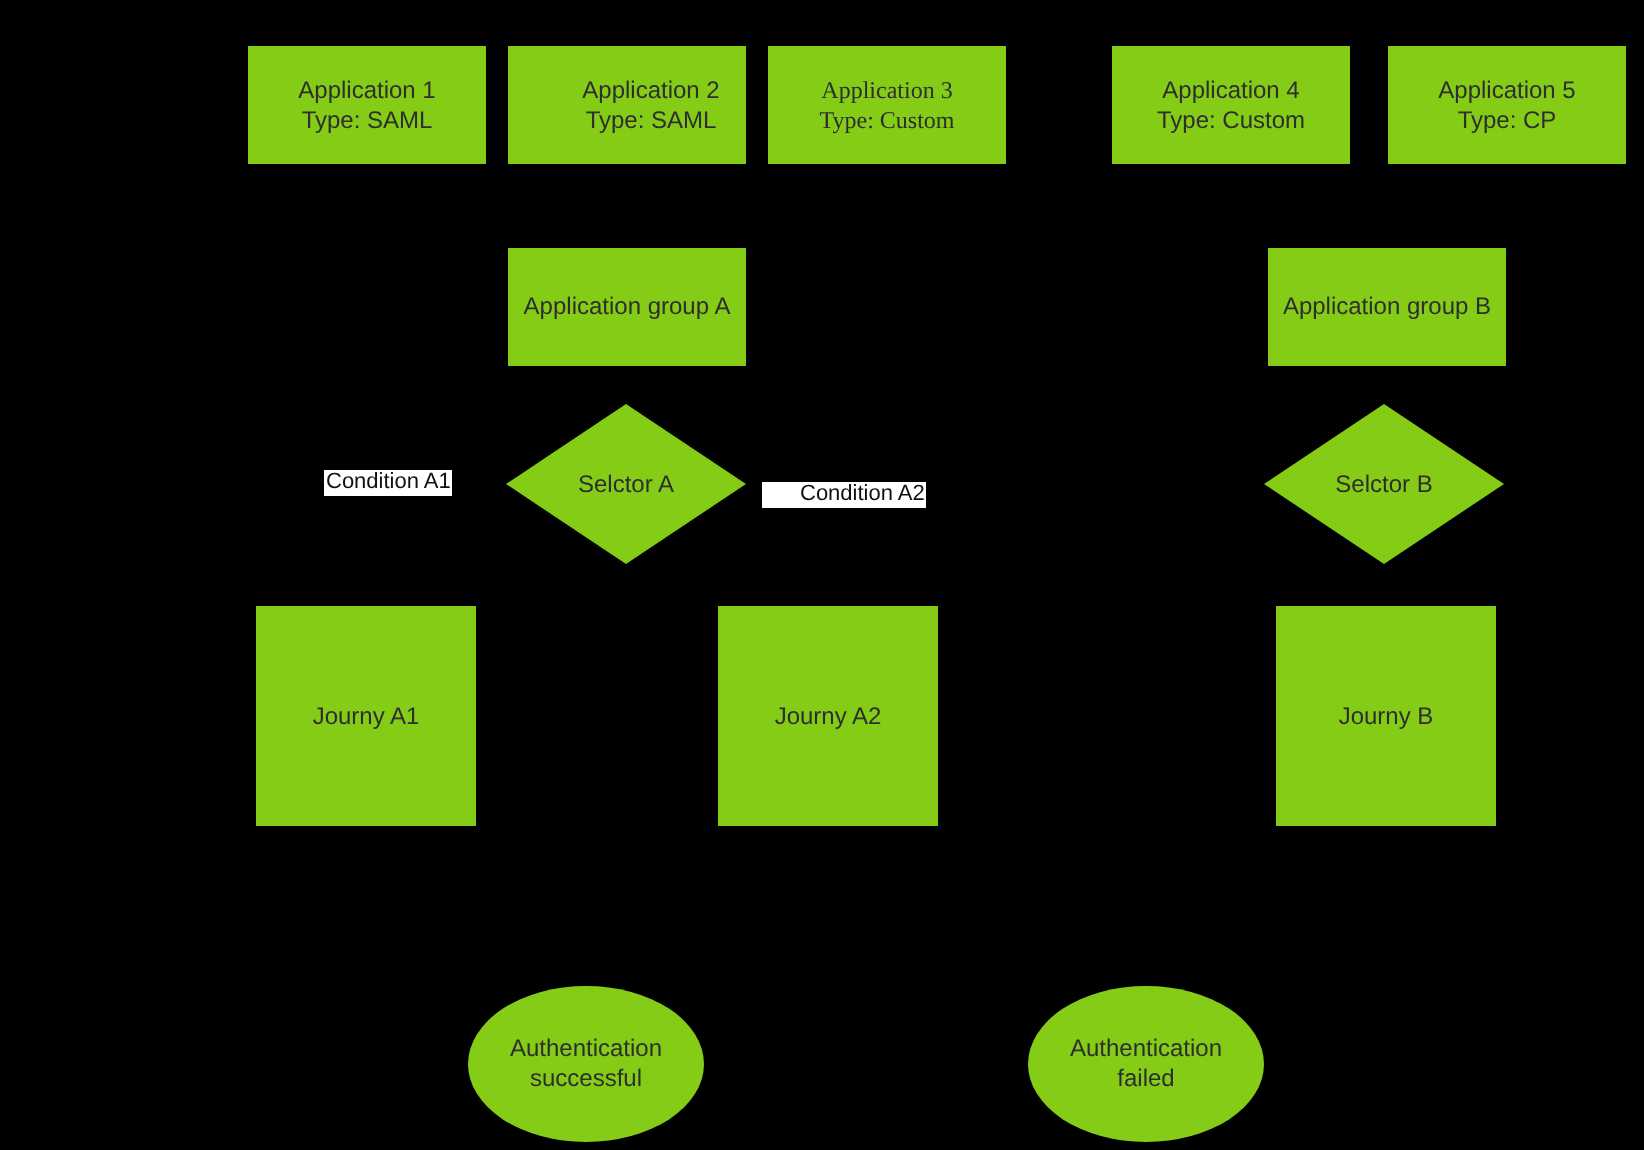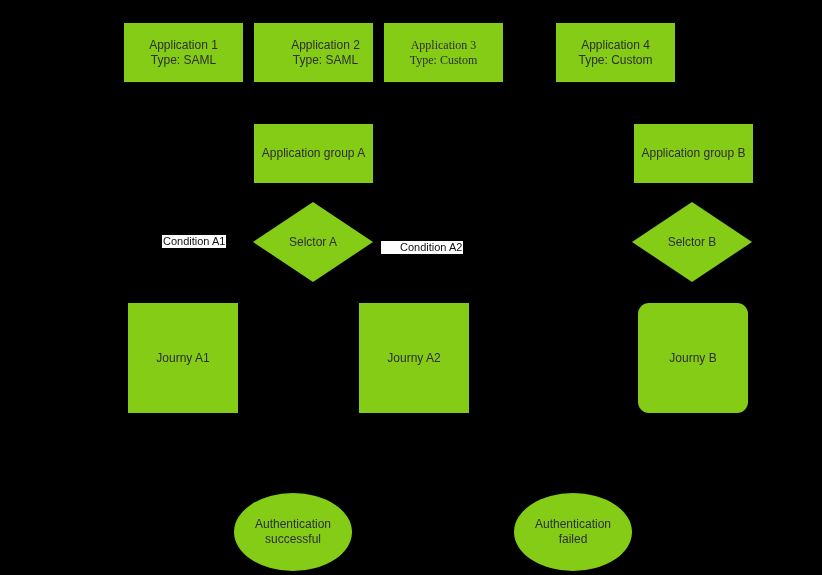--- a/index.html
+++ b/index.html
@@ -51,21 +51,21 @@
     font-size: 11px;
     line-height: 13px;
     padding: 0 1px;
     white-space: nowrap;
   }
   .condA1 { left: 162px; top: 235px; }
   .condA2 { left: 381px; top: 241px; padding-left: 19px; }
   .journey-box { width: 110px; height: 110px; top: 303px; }
   .jA1 { left: 128px; }
   .jA2 { left: 359px; }
-  .jB  { left: 638px; border-radius: 11px; }
+  .jB  { left: 638px; }
   .ellipse {
     width: 118px;
     height: 78px;
     border-radius: 50%;
     top: 493px;
   }
   .outSuccess { left: 234px; }
   .outFailed  { left: 514px; }
   .multiline { white-space: pre-line; }
 </style>
@@ -82,20 +82,24 @@
     <span>Application 2</span>
     <span>Type: SAML</span>
   </div>
   <div class="node rect-box app3">
     <span>Application 3</span>
     <span>Type: Custom</span>
   </div>
   <div class="node rect-box app4">
     <span>Application 4</span>
     <span>Type: Custom</span>
+  </div>
+  <div class="node rect-box app5">
+    <span>Application 5</span>
+    <span>Type: CP</span>
   </div>
 
   <div class="node group-box groupB">
     <span>Application group B</span>
   </div>
   <div class="node group-box groupA">
     <span>Application group A</span>
   </div>
 
   <div class="node diamond selA">

